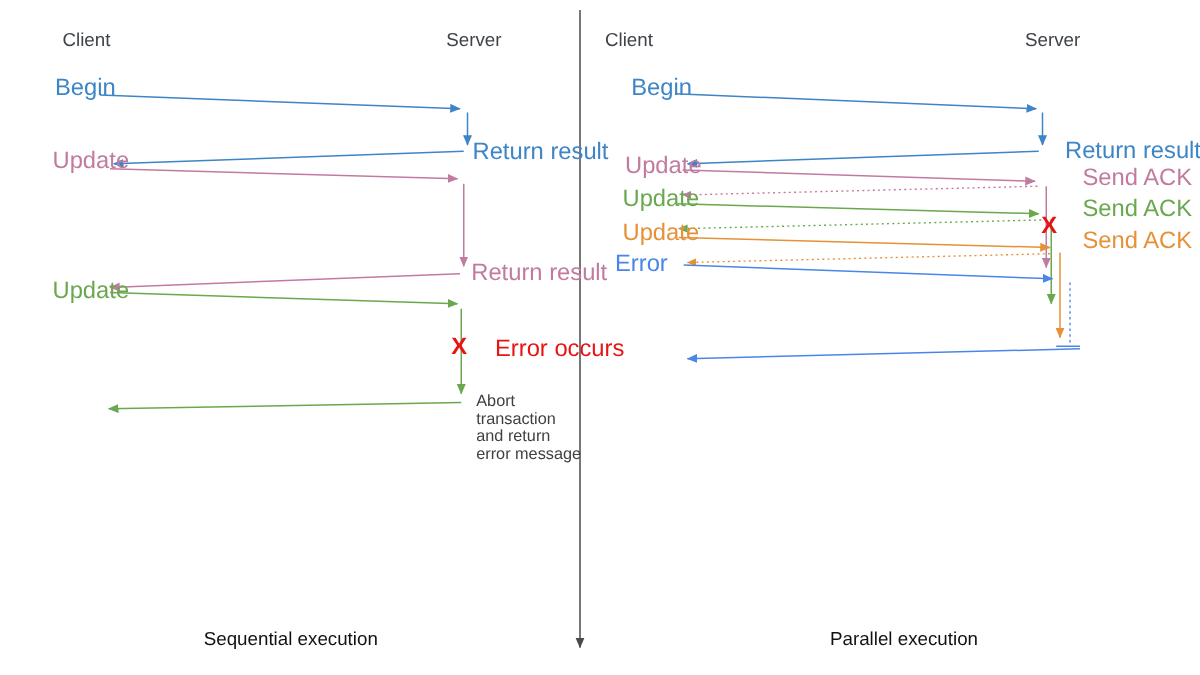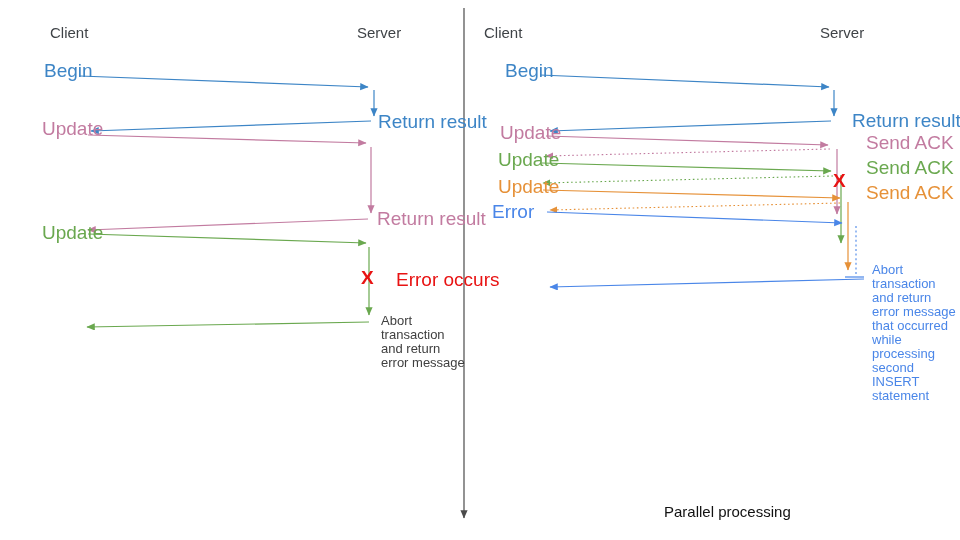--- a/index.html
+++ b/index.html
@@ -78,35 +78,35 @@
   <div class="lbl" style="left: 378px; top: 115px; color: rgb(61, 133, 198);">Return result</div>
   <div class="lbl" style="left: 42px; top: 122px; color: rgb(194, 123, 160);">Update</div>
   <div class="lbl" style="left: 377px; top: 212px; color: rgb(194, 123, 160);">Return result</div>
   <div class="lbl" style="left: 42px; top: 226px; color: rgb(106, 168, 79);">Update</div>
 
   <div class="xmark" style="left: 361px; top: 268px; color: rgb(232, 19, 19);">X</div>
   <div class="lbl" style="left: 396px; top: 273px; color: rgb(232, 19, 19);">Error occurs</div>
 
   <div class="wrap" style="left: 381px; top: 314px; width: 86px; color: #404040;">Abort transaction and return error message</div>
 
+  <div class="title" style="left: 163px; top: 503px; color: rgb(17, 17, 17);">Sequential execution</div>
 
   <div class="hdr" style="left: 484px; top: 24px; color: rgb(63, 67, 71);">Client</div>
   <div class="hdr" style="left: 820px; top: 24px; color: rgb(63, 67, 71);">Server</div>
 
   <div class="lbl" style="left: 505px; top: 64px; color: rgb(61, 133, 198);">Begin</div>
   <div class="lbl" style="left: 852px; top: 114px; color: rgb(61, 133, 198);">Return result</div>
   <div class="lbl" style="left: 500px; top: 126px; color: rgb(194, 123, 160);">Update</div>
   <div class="lbl" style="left: 866px; top: 136px; color: rgb(194, 123, 160);">Send ACK</div>
   <div class="lbl" style="left: 498px; top: 153px; color: rgb(106, 168, 79);">Update</div>
   <div class="lbl" style="left: 866px; top: 161px; color: rgb(106, 168, 79);">Send ACK</div>
   <div class="lbl" style="left: 498px; top: 180px; color: rgb(230, 145, 56);">Update</div>
   <div class="lbl" style="left: 866px; top: 186px; color: rgb(230, 145, 56);">Send ACK</div>
   <div class="lbl" style="left: 492px; top: 205px; color: rgb(74, 134, 232);">Error</div>
 
   <div class="xmark" style="left: 833px; top: 171px; color: rgb(232, 19, 19);">X</div>
 
-  <div class="wrap" style="left: 872px; top: 263px; width: 86px; color: rgb(74, 134, 232);">Abort transaction and return error message that occurred while processing second INSERT statement</div>
 
-  <div class="title" style="left: 664px; top: 503px; color: rgb(17, 17, 17);">Parallel processing</div>
+  <div class="title" style="left: 664px; top: 503px; color: rgb(17, 17, 17);">Parallel execution</div>
 
   <div class="lbl" style="left: 446px; top: 524px; color: #404040; margin-top: 32px;">Time</div>
 
 </div>
 
 </body></html>

